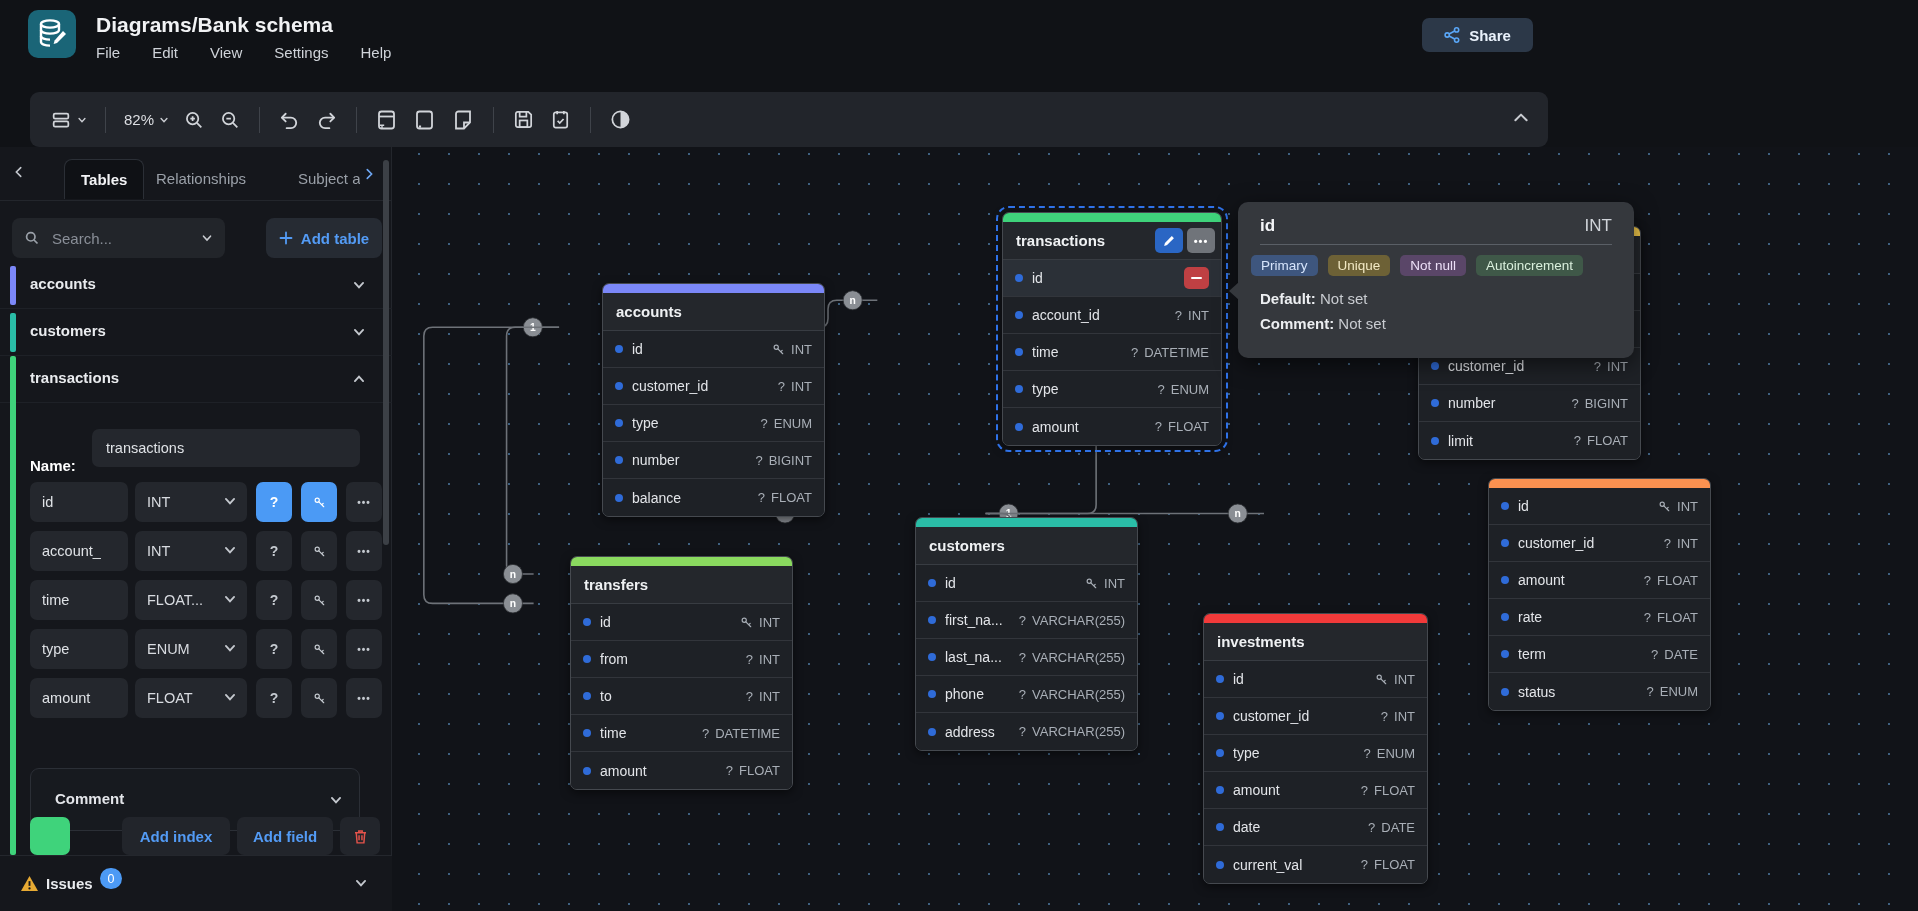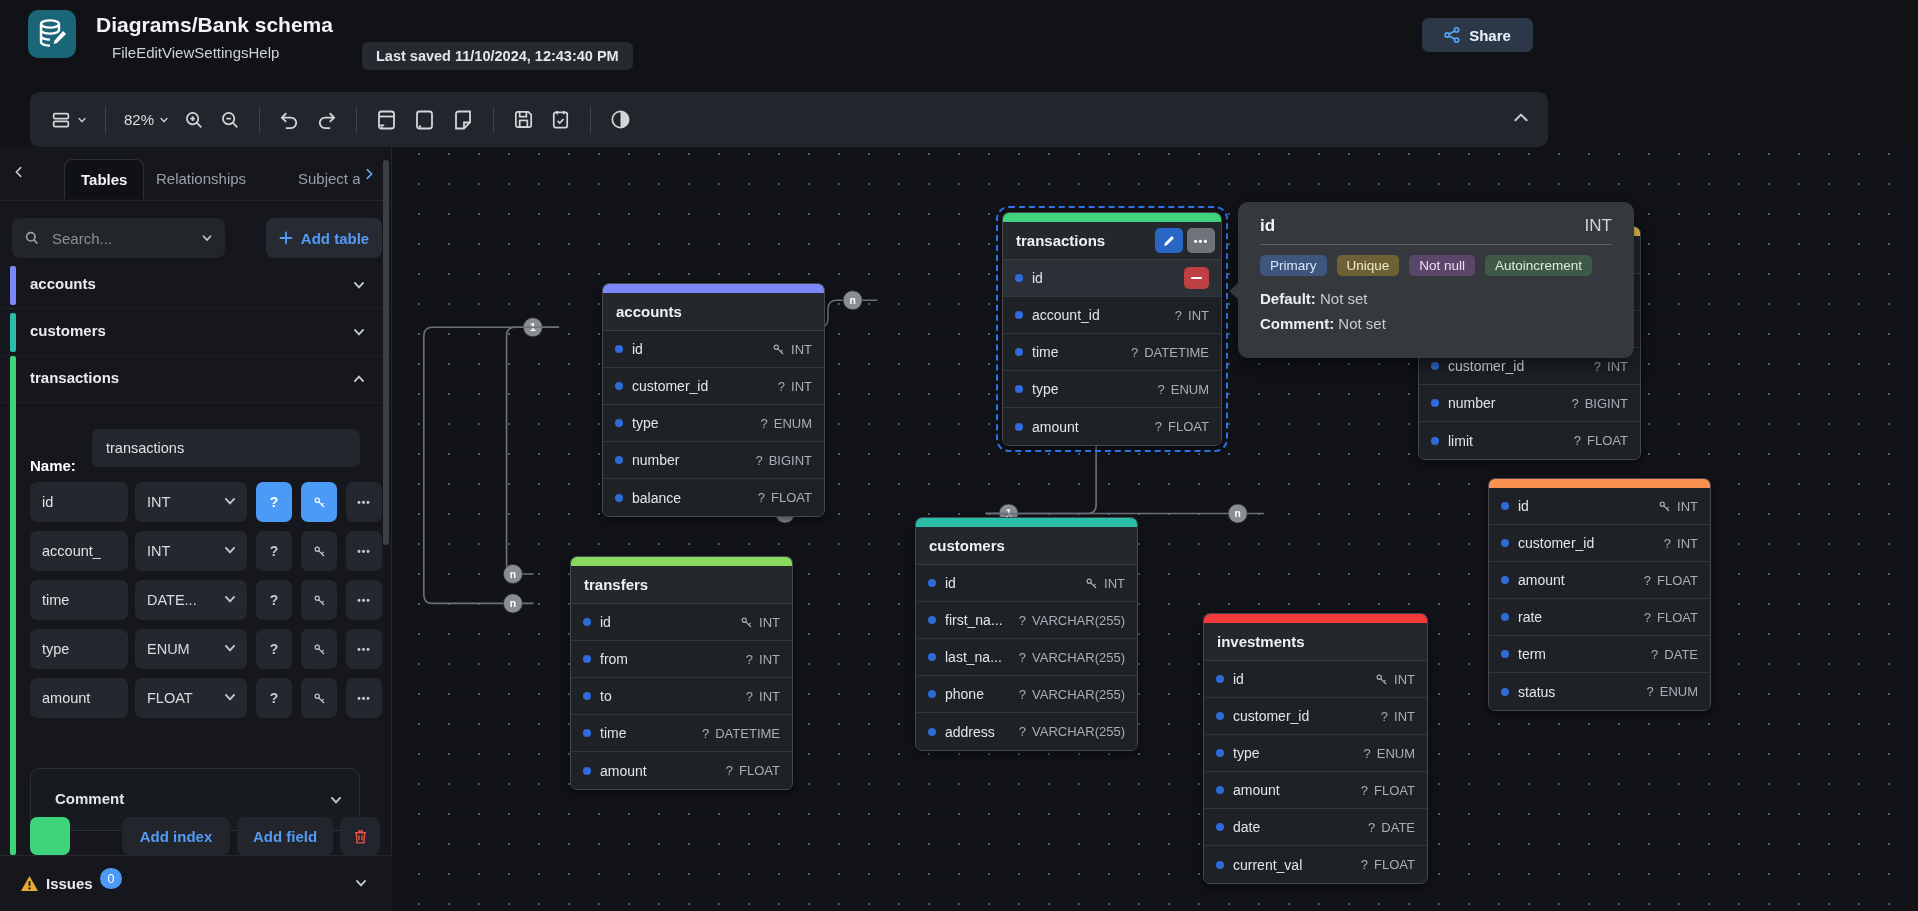--- a/index.html
+++ b/index.html
@@ -33,31 +33,31 @@
 
   
   .popup{position:absolute;background:#35383d;border-radius:10px;z-index:6;
     box-shadow:0 6px 22px rgba(0,0,0,.55);color:#e8eaed;}
   .popup .arrow{position:absolute;left:-9px;top:80px;width:0;height:0;
     border-top:9px solid transparent;border-bottom:9px solid transparent;border-right:10px solid #35383d;}
   .popup .prow1{display:flex;align-items:baseline;padding:14px 22px 6px 22px;}
   .popup .pname{font-size:17px;font-weight:bold;color:#f4f5f7;}
   .popup .ptype{margin-left:auto;font-size:17px;color:#d0d4d9;}
   .popup .pdiv{height:1px;background:#5a5f66;margin:2px 22px 10px 22px;}
-  .popup .badges{display:flex;gap:10px;padding:0 22px;text-align:right;}
+  .popup .badges{display:flex;gap:10px;padding:0 13px;text-align:right;}
   .badge{border-radius:5px;padding:3px 10px;font-size:13.5px;}
   .popup .meta{padding:10px 22px 0 22px;font-size:15px;color:#c9ccd1;line-height:25px;}
   .popup .meta b{color:#eceef1;}
 
   
   .header{position:absolute;left:0;top:0;width:1918px;height:147px;background:#101216;z-index:6;}
   .logo{position:absolute;left:28px;top:10px;width:48px;height:48px;background:#1a6577;border-radius:10px;
     display:flex;align-items:center;justify-content:center;}
   .app-title{position:absolute;left:96px;top:13px;font-size:21px;font-weight:600;color:#f1f2f4;}
-  .menu{position:absolute;left:112px;top:44px;display:flex;}
+  .menu{position:absolute;left:96px;top:44px;display:flex;gap:32px;}
   .menu span{font-size:15px;color:#cfd3d9;cursor:default;}
   .saved-chip{position:absolute;left:362px;top:42px;height:28px;background:#26292f;border-radius:6px;
     display:flex;align-items:center;padding:0 14px;font-size:14.5px;color:#e4e6ea;font-weight:600;}
   .share-btn{position:absolute;left:1422px;top:18px;width:111px;height:34px;background:#2c3848;border-radius:7px;
     display:flex;align-items:center;justify-content:center;gap:9px;color:#eaf2fc;font-size:15px;font-weight:600;}
 
   
   .toolbar{position:absolute;left:30px;top:92px;width:1518px;height:55px;background:#22252b;border-radius:9px;
     display:flex;align-items:center;padding:0 20px;gap:14px;color:#d2d5da;}
   .toolbar .sep{width:1px;height:26px;background:#3f434a;margin:0 4px;flex:none;}
@@ -541,21 +541,20 @@
       </svg>
     </div>
     <div class="app-title">Diagrams/Bank schema</div>
     <div class="menu" id="menu-bar">
         <span>File</span>
         <span>Edit</span>
         <span>View</span>
         <span>Settings</span>
         <span>Help</span>
       </div>
-    <div class="saved-chip">Last saved 11/10/2024, 12:43:40 PM</div>
     <div class="share-btn">
       <svg width="16" height="16" viewBox="0 0 16 16">
         <g fill="none" stroke="#5aa7f8" stroke-width="1.6">
           <circle cx="3.2" cy="8" r="2.1"></circle>
             <circle cx="12.6" cy="2.9" r="2.1"></circle>
             <circle cx="12.6" cy="13.1" r="2.1"></circle>
           <path d="M5.1 7l5.6-3M5.1 9l5.6 3"></path>
         </g>
       </svg>
       <span>Share</span>
@@ -764,21 +763,21 @@
           <svg width="13" height="13" viewBox="0 0 20 20" style="flex:none">
             <g fill="none" stroke="currentColor" stroke-width="1.8" stroke-linecap="round">
               <circle cx="6.5" cy="6.5" r="3.2"></circle>
               <path d="M9 9l7.5 7.5M13.5 13.5l2.2-2.2"></path>
             </g>
           </svg>
         </div>
         <div class="sq-btn" style="left: 346px; top: 384px; font-size: 10px; letter-spacing: 1px;">•••</div>
         <div class="frow-box frow-name" style="top: 433px;">time</div>
         <div class="frow-box frow-type" style="top: 433px;">
-          <span>DATE...</span>
+          <span>FLOAT...</span>
           <span class="caret"><svg width="14" height="14" viewBox="0 0 12 12" style="transform:rotate(0deg)">
               <path d="M2.5 4.2 6 8l3.5-3.8" fill="none" stroke="#c4c8ce" stroke-width="1.6" stroke-linecap="round"></path>
             </svg></span>
         </div>
         <div class="sq-btn" style="left: 256px; top: 433px;">?</div>
         <div class="sq-btn" style="left: 301px; top: 433px;">
           <svg width="13" height="13" viewBox="0 0 20 20" style="flex:none">
             <g fill="none" stroke="currentColor" stroke-width="1.8" stroke-linecap="round">
               <circle cx="6.5" cy="6.5" r="3.2"></circle>
               <path d="M9 9l7.5 7.5M13.5 13.5l2.2-2.2"></path>

